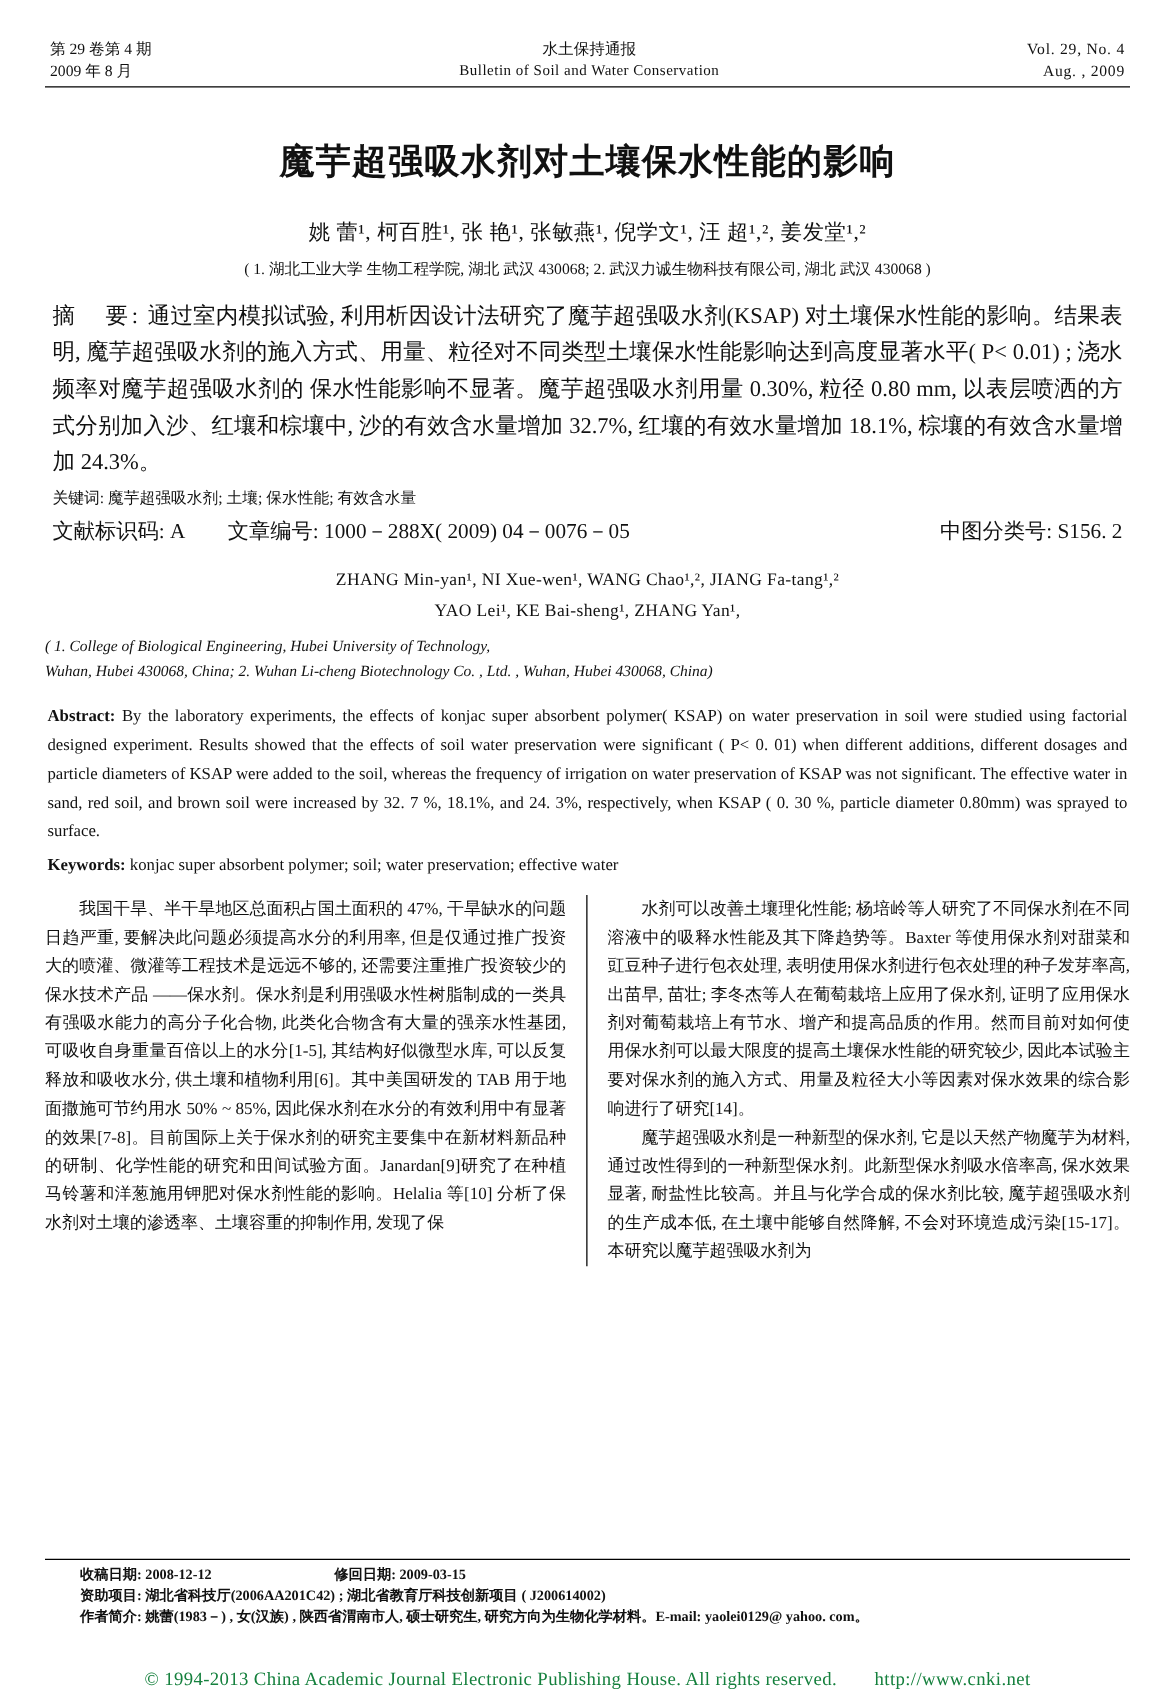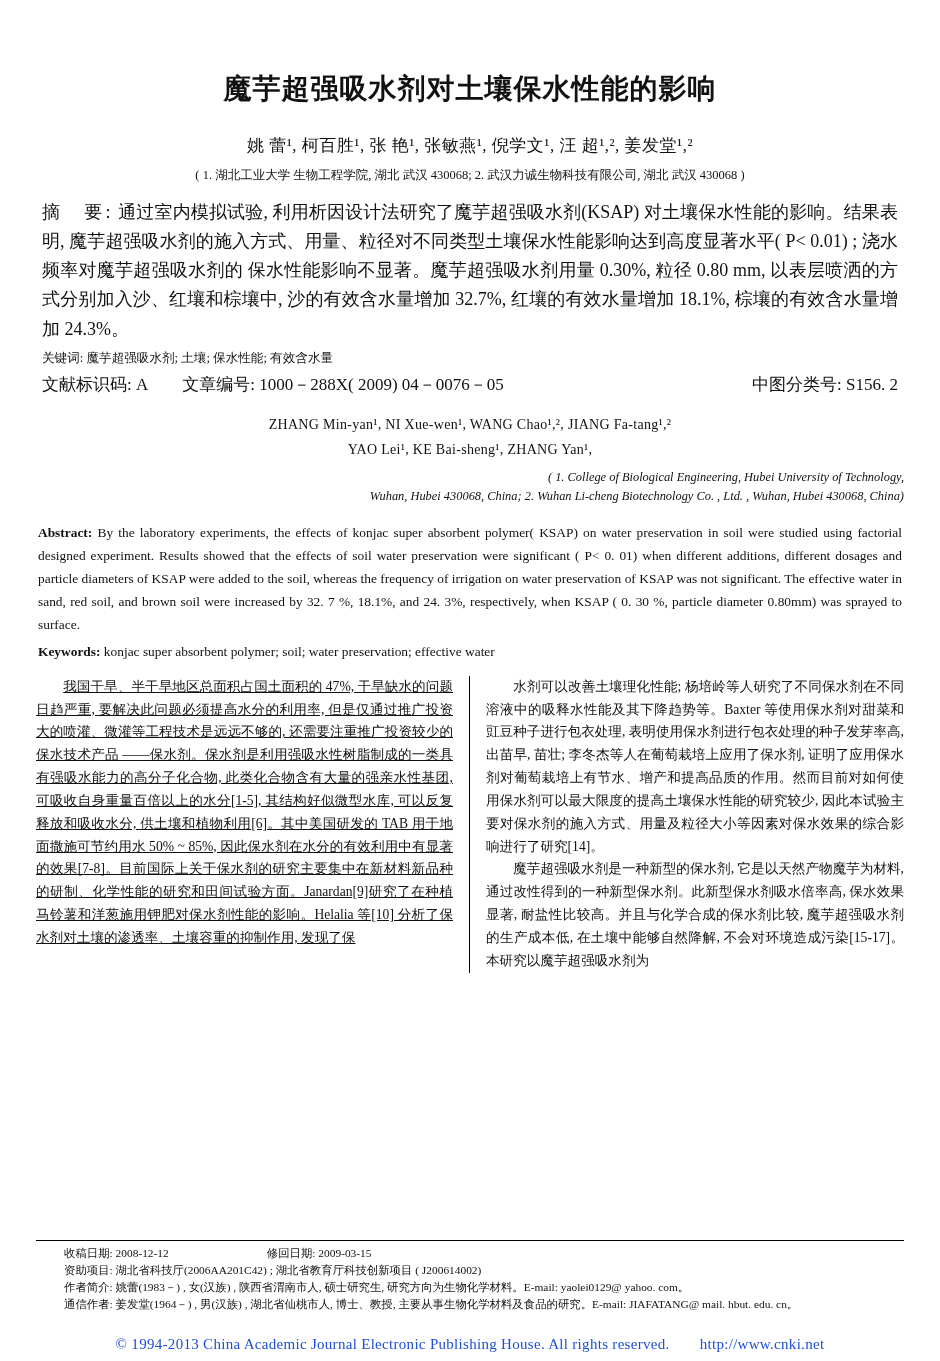--- a/index.html
+++ b/index.html
@@ -97,21 +97,21 @@
     letter-spacing: .2px;
   }
   .authors-en {
     text-align: center;
     font-size: 14px;
     margin-top: 16px;
     line-height: 1.8;
     letter-spacing: .3px;
   }
   .affil-en {
-    text-align: right;
+    text-align: left;
     font-size: 12.4px;
     font-style: italic;
     line-height: 1.55;
     margin-top: 6px;
   }
   .abs-en {
     margin-top: 14px;
     font-size: 13.4px;
     line-height: 1.72;
     text-align: justify;
@@ -131,63 +131,78 @@
     gap: 0;
     position: relative;
   }
   .col-l, .col-r {
     width: 50%;
     box-sizing: border-box;
     font-size: 13.6px;
     line-height: 1.68;
     text-align: justify;
   }
-  .col-l { padding-right: 16px; border-right: 1px solid #000; text-decoration: underline; }
+  .col-l { padding-right: 16px; border-right: 1px solid #000; }
   .col-r { padding-left: 16px; }
   .col-l p, .col-r p { margin: 0; text-indent: 2em; }
   .col-l p + p, .col-r p + p { margin-top: 0; }
 
   
   .foot {
     position: absolute;
     left: 36px;
     right: 36px;
-    bottom: 48px;
+    bottom: 58px;
     border-top: 1px solid #000;
     padding-top: 4px;
     font-size: 11.4px;
     line-height: 1.5;
+    font-weight: bold;
   }
   .foot .row { display: flex; gap: 40px; }
   .foot .row .c { white-space: nowrap; }
   .foot .wide { white-space: normal; }
   .foot-dates { justify-content: flex-start; }
   .foot-dates .c:first-child { margin-left: 28px; }
   .foot-dates .c:nth-child(2) { margin-left: 58px; }
   .foot .ind { margin-left: 28px; }
 
   
   .copyright {
     position: absolute;
     left: 0;
     right: 0;
     bottom: 8px;
     text-align: center;
     font-size: 15px;
-    color: #1d4ed8;
+    color: #15803d;
     letter-spacing: .3px;
   }
   .copyright .url { margin-left: 26px; }
 </style>
 </head>
 <body>
 
 <div class="page">
   <div class="inner">
 
+    <div class="runhead">
+      <div class="col left">
+        <span class="rh-line1">第 29 卷第 4 期</span>
+        <span class="rh-line2">2009 年 8 月</span>
+      </div>
+      <div class="col mid">
+        <span class="rh-line1">水土保持通报</span>
+        <span class="rh-line2">Bulletin of Soil and Water Conservation</span>
+      </div>
+      <div class="col right">
+        <span class="rh-line1">Vol. 29,  No. 4</span>
+        <span class="rh-line2">Aug. ,  2009</span>
+      </div>
+    </div>
 
     <div class="title-cn">魔芋超强吸水剂对土壤保水性能的影响</div>
     <div class="authors-cn">姚 蕾¹,  柯百胜¹,  张 艳¹,  张敏燕¹,  倪学文¹,  汪 超¹,²,  姜发堂¹,²</div>
     <div class="affil-cn">( 1. 湖北工业大学 生物工程学院, 湖北 武汉 430068; 2. 武汉力诚生物科技有限公司, 湖北 武汉 430068 )</div>
 
     <div class="abs-cn">
       <span class="lbl">摘　要:</span>
       <span>通过室内模拟试验, 利用析因设计法研究了魔芋超强吸水剂(KSAP) 对土壤保水性能的影响。结果表明, 魔芋超强吸水剂的施入方式、用量、粒径对不同类型土壤保水性能影响达到高度显著水平( P&lt; 0.01) ; 浇水频率对魔芋超强吸水剂的 保水性能影响不显著。魔芋超强吸水剂用量 0.30%, 粒径 0.80 mm, 以表层喷洒的方式分别加入沙、红壤和棕壤中, 沙的有效含水量增加 32.7%, 红壤的有效水量增加 18.1%, 棕壤的有效含水量增加 24.3%。</span>
     </div>
     <div class="kw-cn">
@@ -255,25 +270,19 @@
         <span>资助项目:</span>
         <span>湖北省科技厅(2006AA201C42) ;  湖北省教育厅科技创新项目 ( J200614002)</span>
       </span>
     </div>
     <div class="row">
       <span class="wide ind">
         <span>作者简介:</span>
         <span>姚蕾(1983－) , 女(汉族) , 陕西省渭南市人, 硕士研究生, 研究方向为生物化学材料。E-mail: yaolei0129@ yahoo. com。</span>
       </span>
     </div>
-    <div class="row">
-      <span class="wide ind">
-        <span>通信作者:</span>
-        <span>姜发堂(1964－) , 男(汉族) , 湖北省仙桃市人, 博士、教授, 主要从事生物化学材料及食品的研究。E-mail: JIAFATANG@ mail. hbut. edu. cn。</span>
-      </span>
-    </div>
   </div>
 
   <div class="copyright">
     <span>© 1994-2013 China Academic Journal Electronic Publishing House. All rights reserved.</span>
     <span class="url">http://www.cnki.net</span>
   </div>
 </div>
 
 </body></html>

